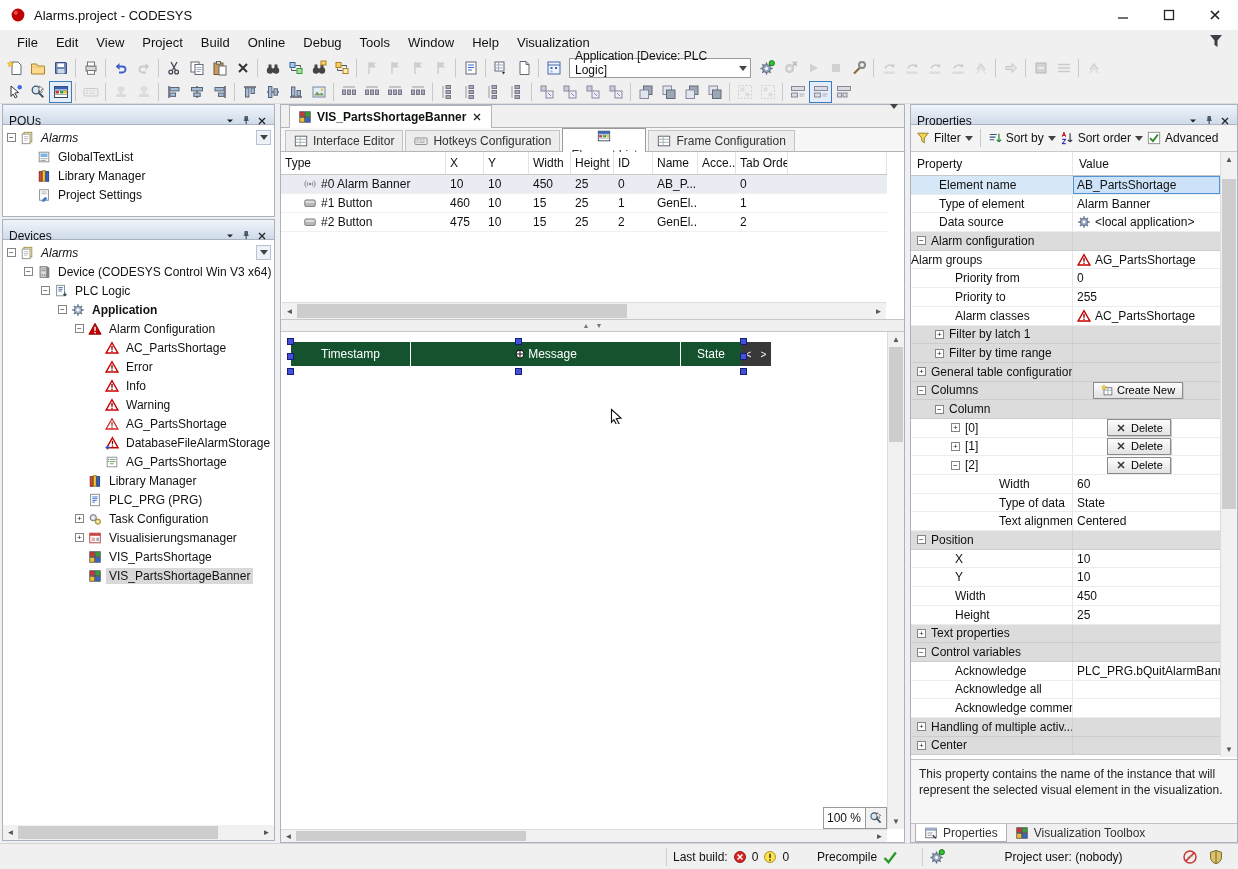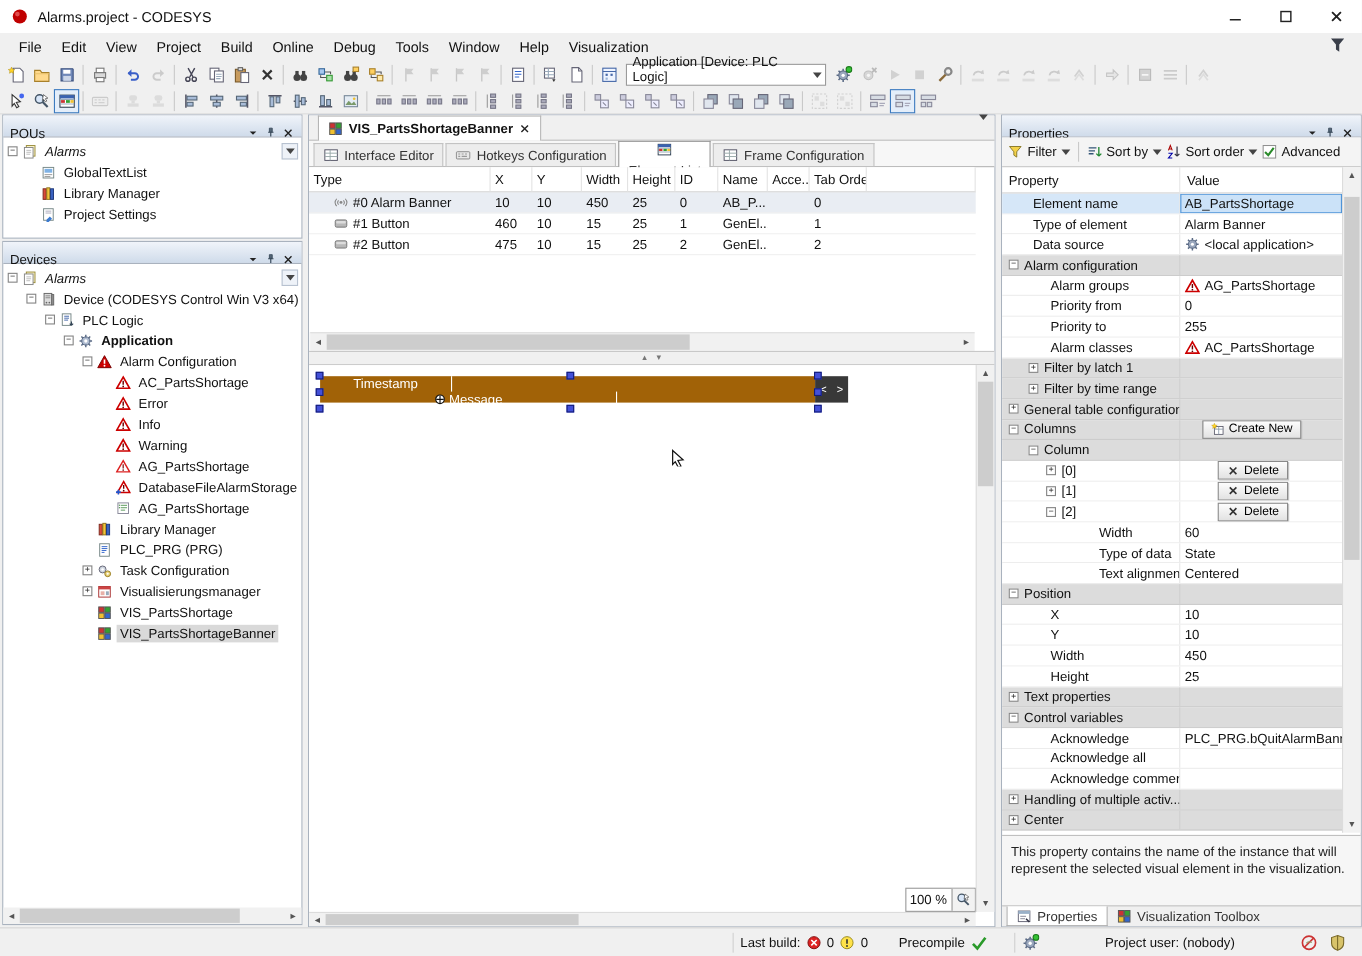--- a/index.html
+++ b/index.html
@@ -65,21 +65,21 @@
   #eltable { position:absolute; left:0; top:47px; width:606px; height:150px; background:#fff; }
   .ethead { display:flex; border-bottom:1px solid #c8c8c8; }
   .ethead .cell { padding:4px 4px; border-right:1px solid #e3e3e3; font-size:12px; white-space:nowrap; overflow:hidden; }
   .etrow { display:flex; border-bottom:1px solid #f0f0f0; height:19px; align-items:center; }
   .etrow.sel { background:#e9edf3; }
   .etrow .cell { padding:0 4px; font-size:12px; white-space:nowrap; overflow:hidden; display:flex; align-items:center; gap:4px; }
   #et-hscroll { left:1px; top:197px; width:604px; height:17px; border-top:1px solid #dcdcdc; }
   #esplit { position:absolute; left:0; top:214px; width:623px; height:13px; background:#f0f0f0; border-top:1px solid #c8c8c8; border-bottom:1px solid #c8c8c8; display:flex; align-items:center; justify-content:center; gap:6px; color:#777; font-size:7px; }
 
   #canvas { position:absolute; left:0; top:227px; width:606px; height:497px; background:#fff; overflow:hidden; }
-  #banner { position:absolute; left:10px; top:10px; width:450px; height:24px; background:#a16207; display:flex;flex-direction:column; }
+  #banner { position:absolute; left:10px; top:10px; width:450px; height:24px; background:#14532d; display:flex; }
   #banner .bcol { border-right:1px solid #fff; color:#fff; display:flex; align-items:center; justify-content:center; font-size:12px; gap:2px; }
   #banner .bcol:last-child { border-right:none; }
   #bnav { position:absolute; left:460px; top:10px; width:30px; height:24px; background:#383838; display:flex; }
   #bnav span { width:15px; color:#fff; font-size:10px; display:flex; align-items:center; justify-content:center; }
   .handle { position:absolute; width:7px; height:7px; background:#4350d8; border:1px solid #141d7a; }
   #cursor { position:absolute; left:327px; top:76px; }
   #zoombox { position:absolute; left:542px; top:702px; height:22px; display:flex; border:1px solid #9a9a9a; background:#fff; }
   #zoombox .z { width:41px; display:flex; align-items:center; justify-content:flex-end; padding-right:4px; font-size:12px; }
   #zoombox .m { width:21px; border-left:1px solid #9a9a9a; background:#f2f2f2; display:flex; align-items:center; justify-content:center; }
   #c-vscroll { left:606px; top:227px; width:17px; height:497px; border-left:1px solid #dcdcdc; }
@@ -1275,21 +1275,21 @@
         </div>
       </div>
       <div class="prow group">
         <div class="plabel" style="padding-left:6px">
           <span class="pexp">−</span>
           <span>Alarm configuration</span>
         </div>
         <div class="pvalue"></div>
       </div>
       <div class="prow">
-        <div class="plabel" style="padding-left:44px">
+        <div class="plabel" style="">
           <span>Alarm groups</span>
         </div>
         <div class="pvalue">
           <svg class="ic sm" viewBox="0 0 16 16">
             <path d="M8 2L14.7 13.7H1.3z" fill="#fff" stroke="#c00" stroke-width="1.7"></path>
             <path d="M8 5.8v4.3" stroke="#600" stroke-width="1.5"></path>
             <circle cx="8" cy="11.8" r=".9" fill="#600"></circle>
           </svg>
           <span>AG_PartsShortage</span>
         </div>

